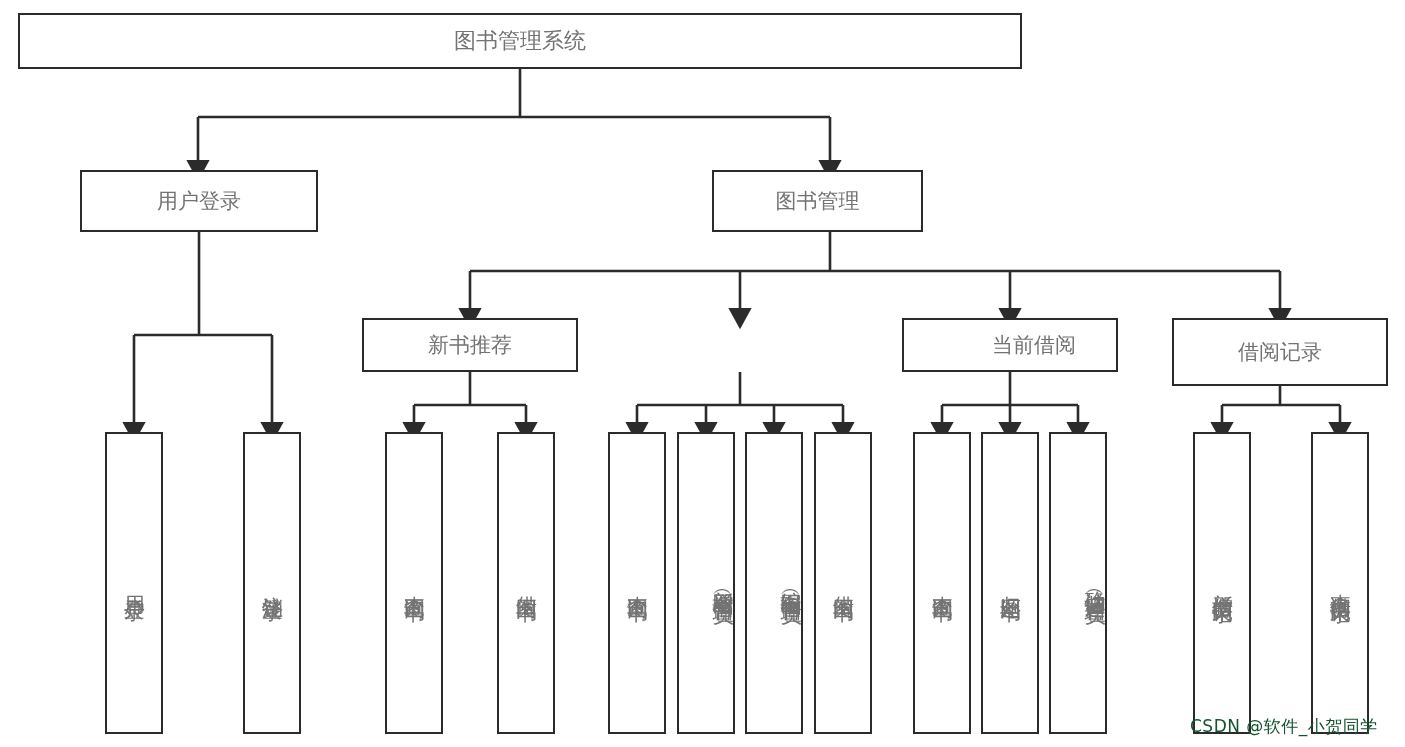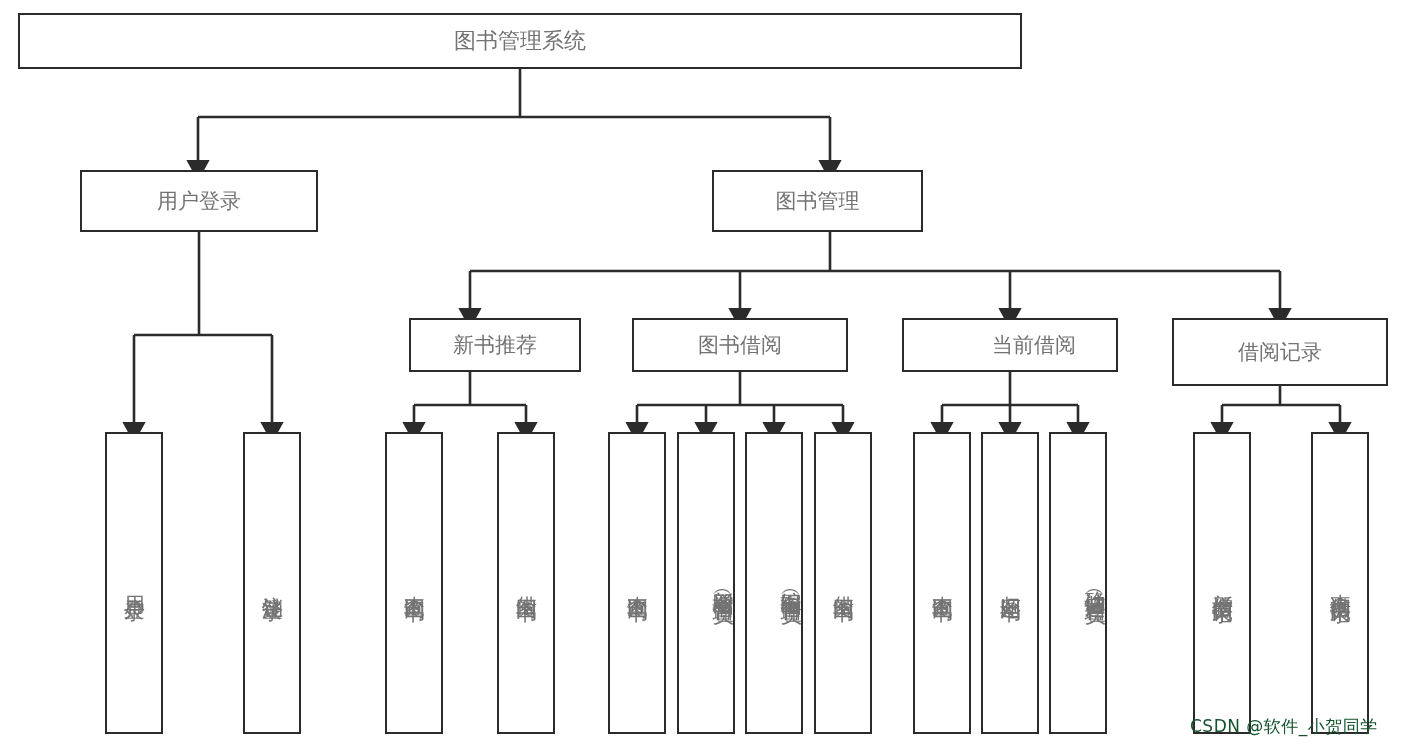--- a/index.html
+++ b/index.html
@@ -118,22 +118,21 @@
       <path d="M1222,405 L1222,425" marker-end="url(#arrow)"></path>
       <path d="M1340,405 L1340,425" marker-end="url(#arrow)"></path>
     </g>
   </svg>
 
   <div class="node h root" style="left:18px; top:13px; width:1004px; height:56px;">图书管理系统</div>
 
   <div class="node h" style="left:80px; top:170px; width:238px; height:62px;">用户登录</div>
   <div class="node h" style="left:712px; top:170px; width:211px; height:62px;">图书管理</div>
 
-  <div class="node h" style="left:362px; top:318px; width:172px; height:54px;margin-left:47px;">新书推荐</div>
-  <div class="node h" style="left:632px; top:318px; width:216px; height:54px;">图书借阅</div>
+  <div class="node h" style="left:362px; top:318px; width:216px; height:54px;">新书推荐</div>
   <div class="node h" style="left:902px; top:318px; width:216px; height:54px;padding-left:48px;">当前借阅</div>
   <div class="node h" style="left:1172px; top:318px; width:216px; height:68px;">借阅记录</div>
 
   <div class="node v" style="left:105px; top:432px; width:58px; height:302px;">用户登录</div>
   <div class="node v" style="left:243px; top:432px; width:58px; height:302px;">注销登录</div>
 
   <div class="node v" style="left:385px; top:432px; width:58px; height:302px;">查询图书</div>
   <div class="node v" style="left:497px; top:432px; width:58px; height:302px;">借阅图书</div>
 
   <div class="node v" style="left:608px; top:432px; width:58px; height:302px;">查询图书</div>

